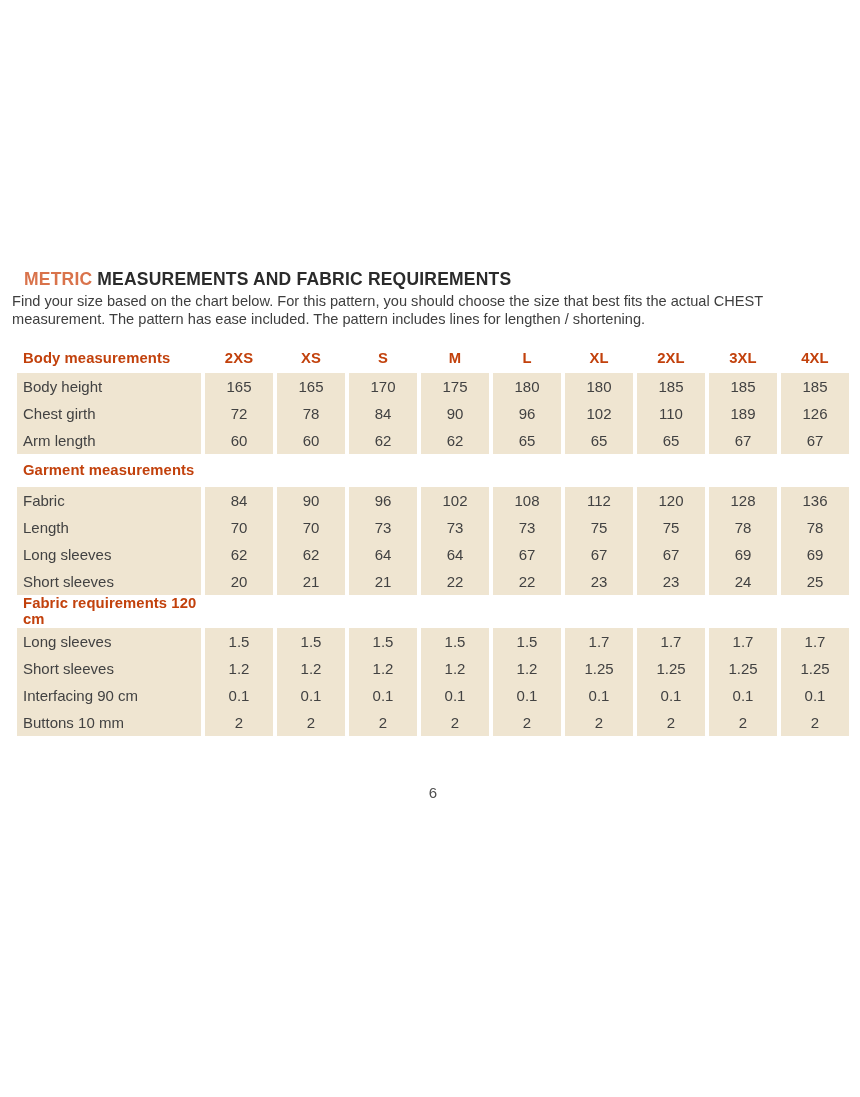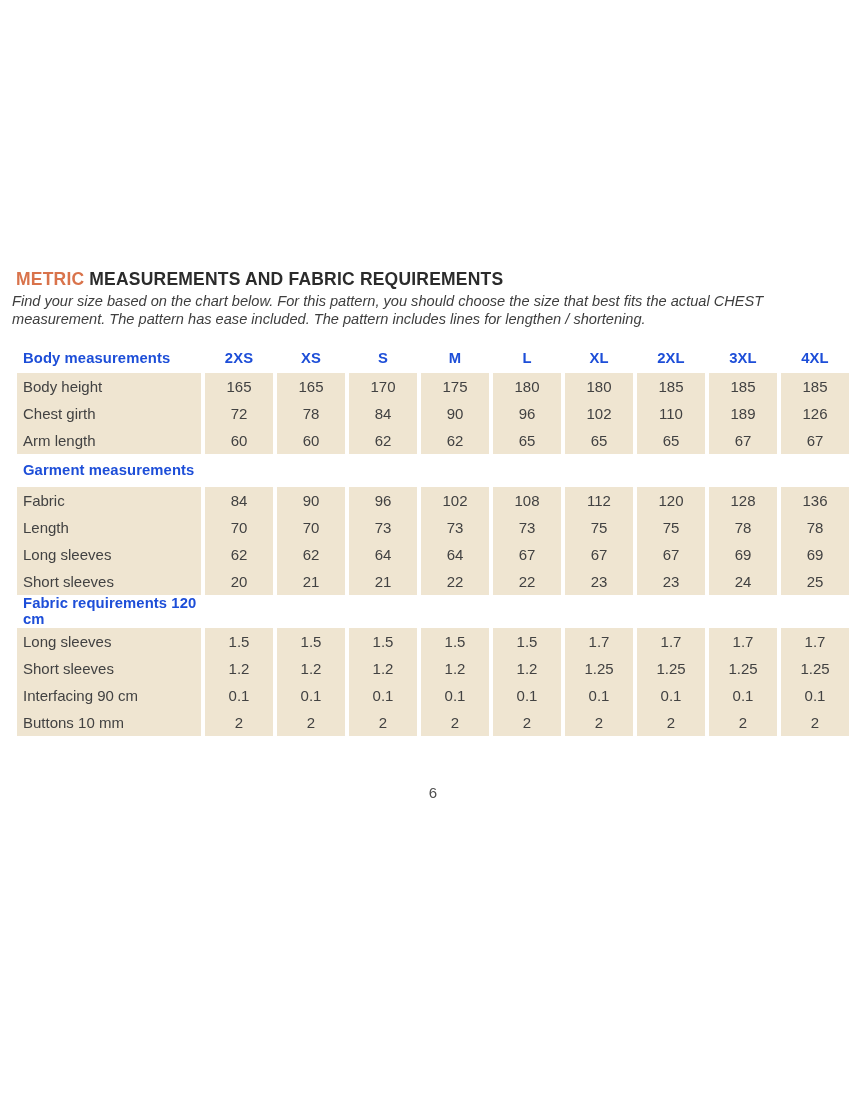--- a/index.html
+++ b/index.html
@@ -15,36 +15,35 @@
     color: var(--text, #3e3e3e);
   }
   .page {
     box-sizing: border-box;
     width: 860px;
     height: 1097px;
     padding: 269px 0 0 12px;
     background: #ffffff;
   }
   .title {
-    margin: 0 0 3px 4px;
+    margin: 0 0 3px 12px;
     font-size: 17.5px;
     line-height: 20px;
     font-weight: bold;
     letter-spacing: 0.2px;
     color: var(--heading, #2b2b2b);
   }
   .title .accent {
     color: var(--accent, #d9734b);
   }
   .intro {
     margin: 0 0 16px 0;
     font-size: 14.6px;
     line-height: 18.2px;
     color: var(--text, #3e3e3e);
-    font-style: italic;
   }
   .intro-line { display: block; }
 
   .table { margin-left: 5px; }
   .trow {
     display: flex;
     margin-bottom: 0;
   }
   .cell {
     box-sizing: border-box;
@@ -60,21 +59,21 @@
     width: 184px;
     padding-left: 6px;
   }
   .cell.val {
     width: 68px;
     justify-content: center;
   }
   .cell.bg { background: var(--row-bg, #efe5d1); }
   .cell.hd {
     font-weight: bold;
-    color: #1d4ed8;
+    color: #c2410c;
     font-size: 14.8px;
     letter-spacing: 0.1px;
   }
   .head-row { margin-bottom: 2px; }
   .section-row {
     margin-top: 2px;
     margin-bottom: 4px;
   }
   .page-num {
     margin: 48px 0 0 5px;

